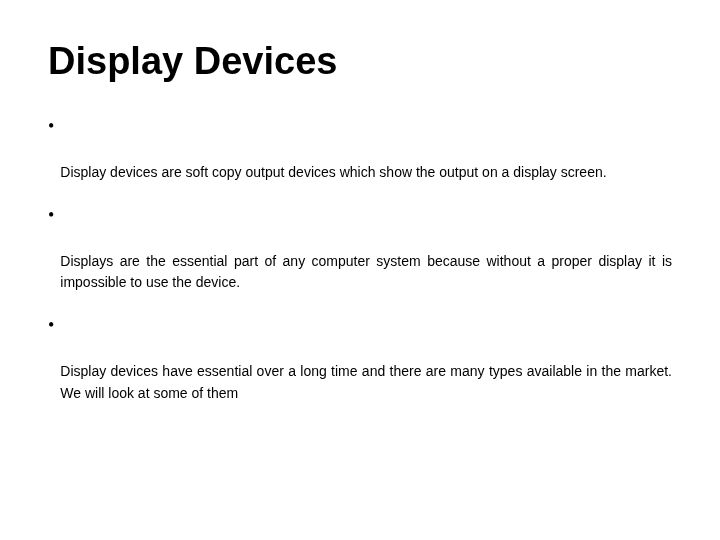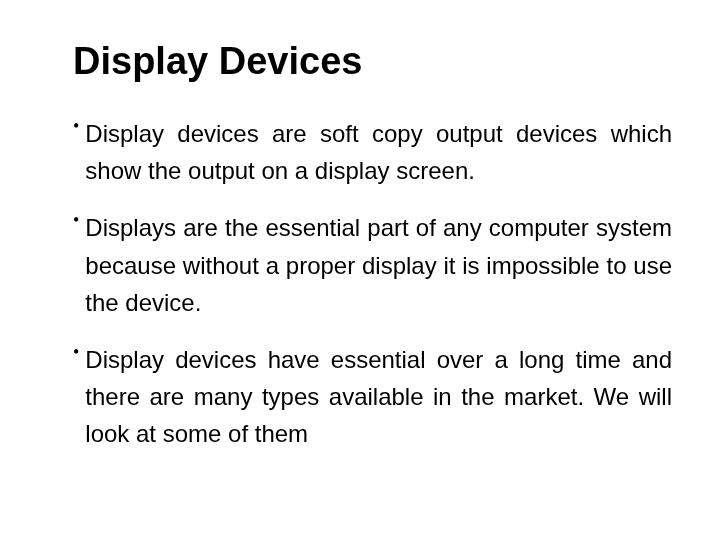--- a/index.html
+++ b/index.html
@@ -13,21 +13,21 @@
       height: 540px;
       background: #ffffff;
       font-family: 'Times New Roman', Times, serif;
       overflow: hidden;
     }
 
     .page-container {
       width: 720px;
       height: 540px;
       background: #ffffff;
-      padding: 40px 48px 40px 73px;
+      padding: 40px 48px 40px 48px;
       display: flex;
       flex-direction: column;
       justify-content: flex-start;
     }
 
     .page-title {
       font-family: Arial, sans-serif;
       font-weight: 900;
       font-size: 38px;
       color: #000000;
@@ -54,24 +54,25 @@
     .bullet-dot {
       font-size: 18px;
       color: #000000;
       margin-right: 6px;
       margin-top: 1px;
       flex-shrink: 0;
     }
 
     .bullet-text {
       font-family: Arial, sans-serif;
-      font-size: 24px;
+      font-size: 14px;
       color: #000000;
       line-height: 1.55;
       text-align: justify;
+      margin-top: 47px;
     }
   </style>
 </head>
 <body>
 
 <div class="page-container">
   <h1 class="page-title">Display Devices</h1>
 
   <ul class="bullet-list">
     <li class="bullet-item">

